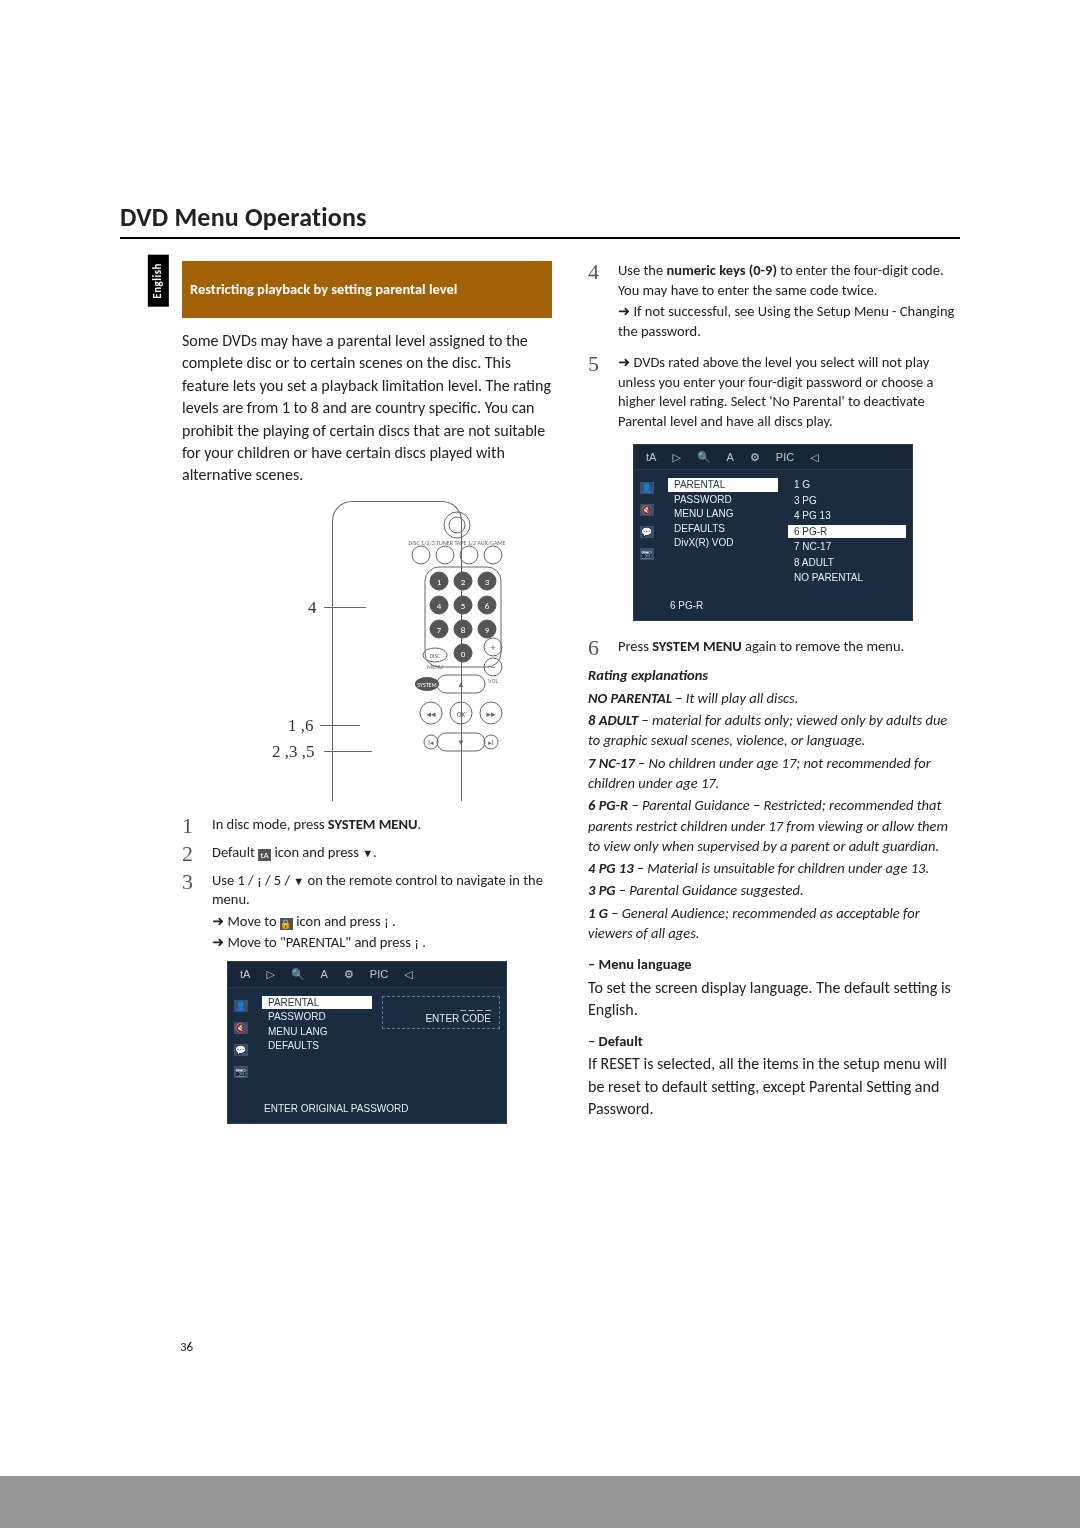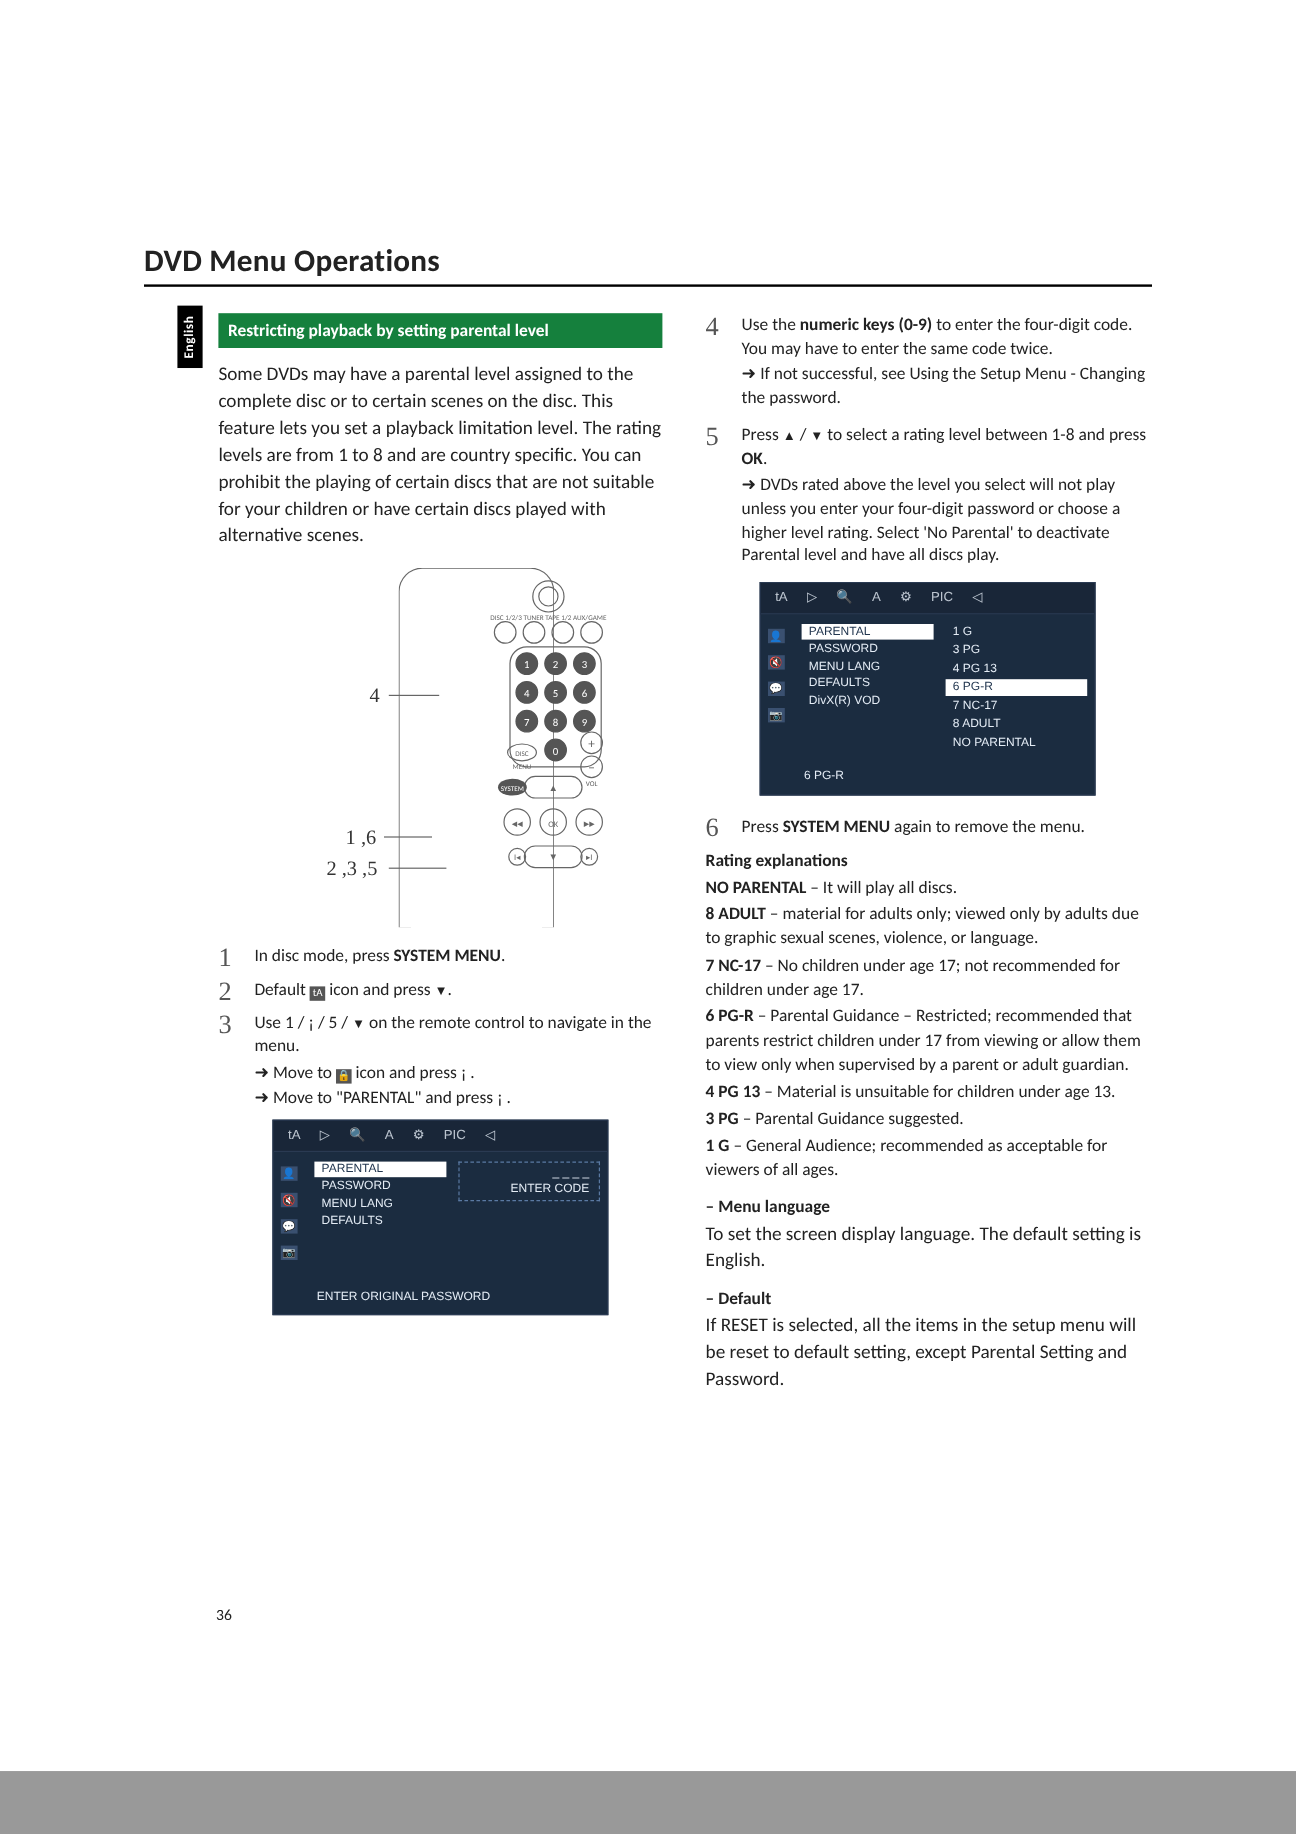--- a/index.html
+++ b/index.html
@@ -46,25 +46,25 @@
   }
   .cols {
     display: flex;
     gap: 36px;
     margin-left: 62px;
   }
   .col {
     width: 370px;
   }
   .header-bar {
-    background: #15803d;
+    background: #a16207;
     color: #fff;
     font-weight: bold;
     font-size: 14.5px;
-    padding: 5px 8px;
+    padding: 19px 8px;
     margin: 0 0 12px 0;
     line-height: 1.3;
   }
   p.body {
     font-size: 16px;
     line-height: 1.4;
     margin-bottom: 14px;
   }
   ol.steps { list-style: none; padding: 0; margin: 0; }
   ol.steps > li {
@@ -139,21 +139,21 @@
   .osd-mid { width:110px; display:flex; flex-direction:column; gap:1px; font-size:10px; }
   .osd-mid div { padding:0 6px; }
   .osd-mid .sel { background:#fff; color:#22364f; }
   .osd-right { flex:1; display:flex; flex-direction:column; gap:2px; padding-left:4px; font-size:10px;}
   .osd-right .box { border:1px dashed #5b7aa3; padding:2px 8px; margin-bottom:6px;}
   .osd-right .opt { padding:0 6px; }
   .osd-right .opt.sel { background:#fff; color:#22364f; }
   .osd-footer { padding:4px 10px 8px 36px; font-size:10px; }
   .subhead { font-weight:bold; font-size:14.5px; margin-top:4px; margin-bottom:2px; }
   .rating-block { font-size:14.5px; line-height:1.4; }
-  .rating-block p { margin-bottom:2px; }
+  .rating-block p { margin-bottom:2px;font-style:italic; }
   .page-num { position:absolute; bottom:120px; left:180px; font-size:13px; }
 </style>
 </head>
 <body>
 
 <div class="page">
   <div class="lang-tab">English</div>
 
   <h1 class="title">DVD Menu Operations</h1>
   <div class="hr"></div>
@@ -296,21 +296,20 @@
         <li>
           <div class="step-num">4</div>
           <div class="step-body">
             <div class="line"><span>Use the </span><strong class="kw">numeric keys (0-9)</strong><span> to enter the four-digit code. You may have to enter the same code twice.</span></div>
             <div class="line sub">If not successful, see Using the Setup Menu - Changing the password.</div>
           </div>
         </li>
         <li style="margin-top:10px;">
           <div class="step-num">5</div>
           <div class="step-body">
-            <div class="line"><span>Press </span><span class="tri-up"></span><span> / </span><span class="tri-down"></span><span> to select a rating level between 1-8 and press </span><strong class="kw">OK</strong><span>.</span></div>
             <div class="line sub">DVDs rated above the level you select will not play unless you enter your four-digit password or choose a higher level rating. Select 'No Parental' to deactivate Parental level and have all discs play.</div>
           </div>
         </li>
       </ol>
 
       <div class="osd" style="margin-top:10px;">
         <div class="osd-topbar">
           <span>tA</span>
             <span>▷</span>
             <span>🔍</span>

